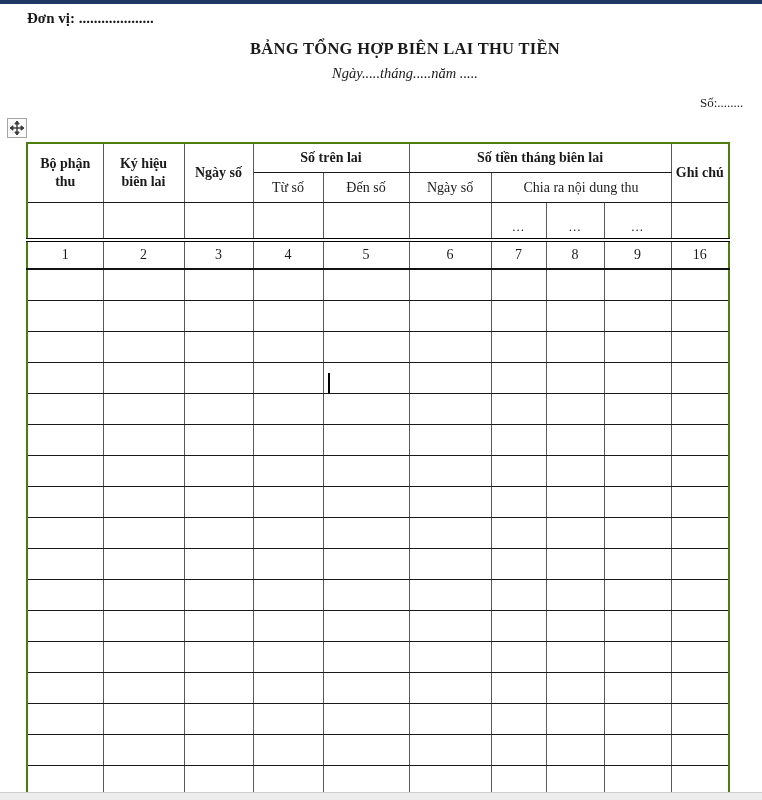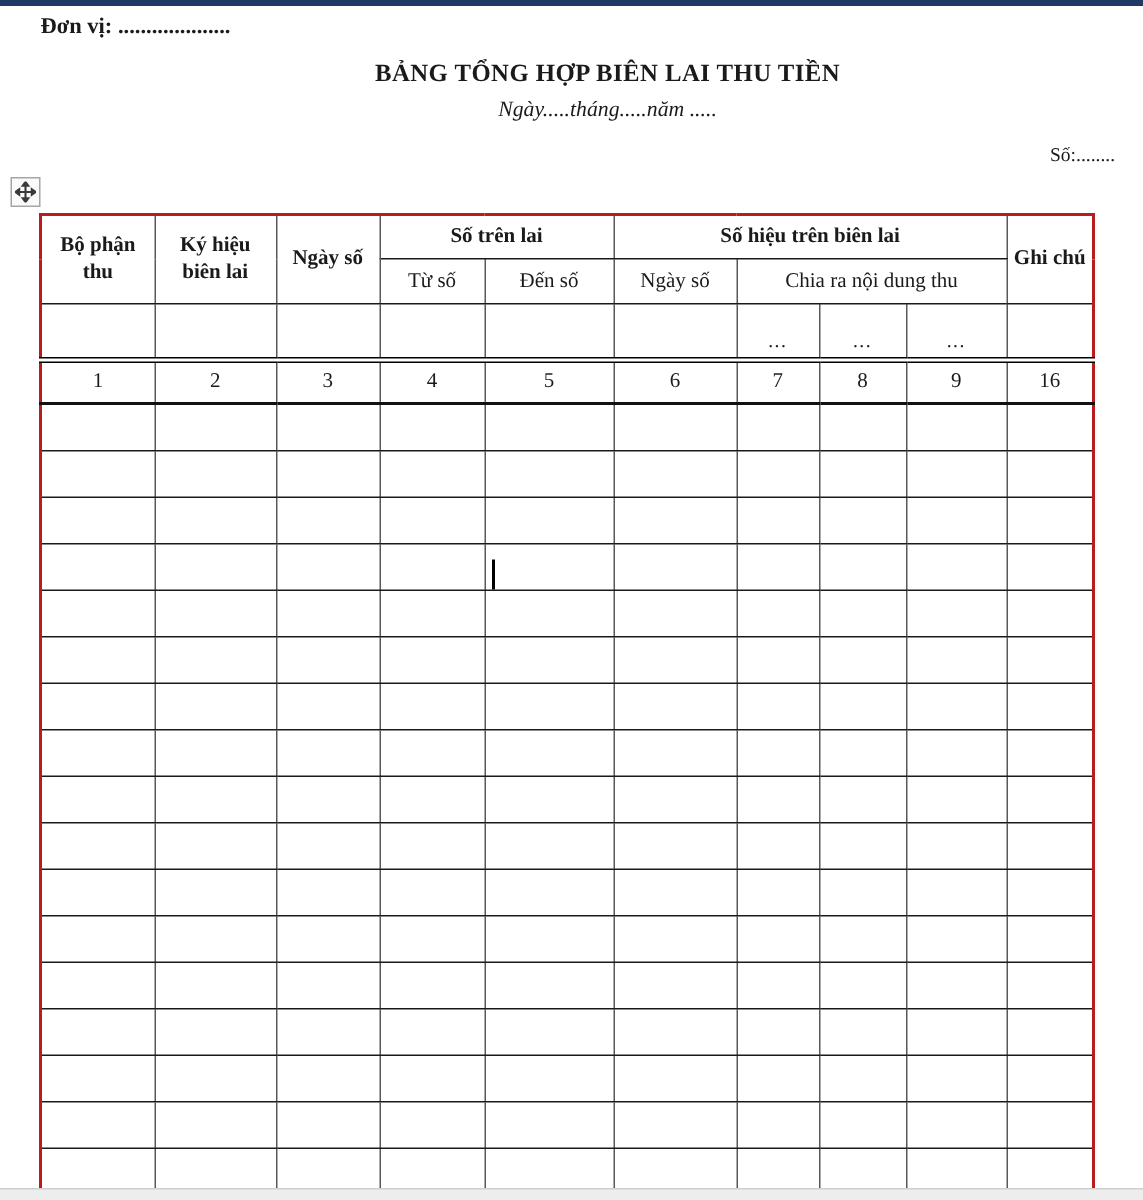--- a/index.html
+++ b/index.html
@@ -54,21 +54,21 @@
     width: 18px; height: 18px;
     background: #fafafa;
     border: 1px solid #a6a6a6;
     display: flex; align-items: center; justify-content: center;
   }
   table.form {
     position: absolute; left: 26px; top: 142px;
     border-collapse: collapse;
     table-layout: fixed;
     width: 702px;
-    border: 2px solid #b91c1c;
+    border: 2px solid #4d7c0f;
   }
   table.form td {
     border-left: 1px solid #595959;
     border-right: 1px solid #595959;
     border-top: 1.5px solid #1a1a1a;
     border-bottom: 1.5px solid #1a1a1a;
     text-align: center;
     vertical-align: middle;
     padding: 0 2px;
     font-size: 14px;
@@ -140,21 +140,21 @@
       <col style="width:58px">
       <col style="width:67px">
     <col style="width:58px">
   </colgroup>
   <tbody>
     <tr class="hdr-1">
       <td class="bold" rowspan="2">Bộ phận thu</td>
       <td class="bold" rowspan="2">Ký hiệu biên lai</td>
       <td class="bold" rowspan="2">Ngày số</td>
       <td class="bold" colspan="2">Số trên lai</td>
-      <td class="bold" colspan="4">Số hiệu trên biên lai</td>
+      <td class="bold" colspan="4">Số tiền tháng biên lai</td>
       <td class="bold" rowspan="2">Ghi chú</td>
     </tr>
     <tr class="hdr-2">
       <td>Từ số</td>
       <td>Đến số</td>
       <td>Ngày số</td>
       <td colspan="3">Chia ra nội dung thu</td>
     </tr>
     <tr class="dots-row">
       <td></td>

